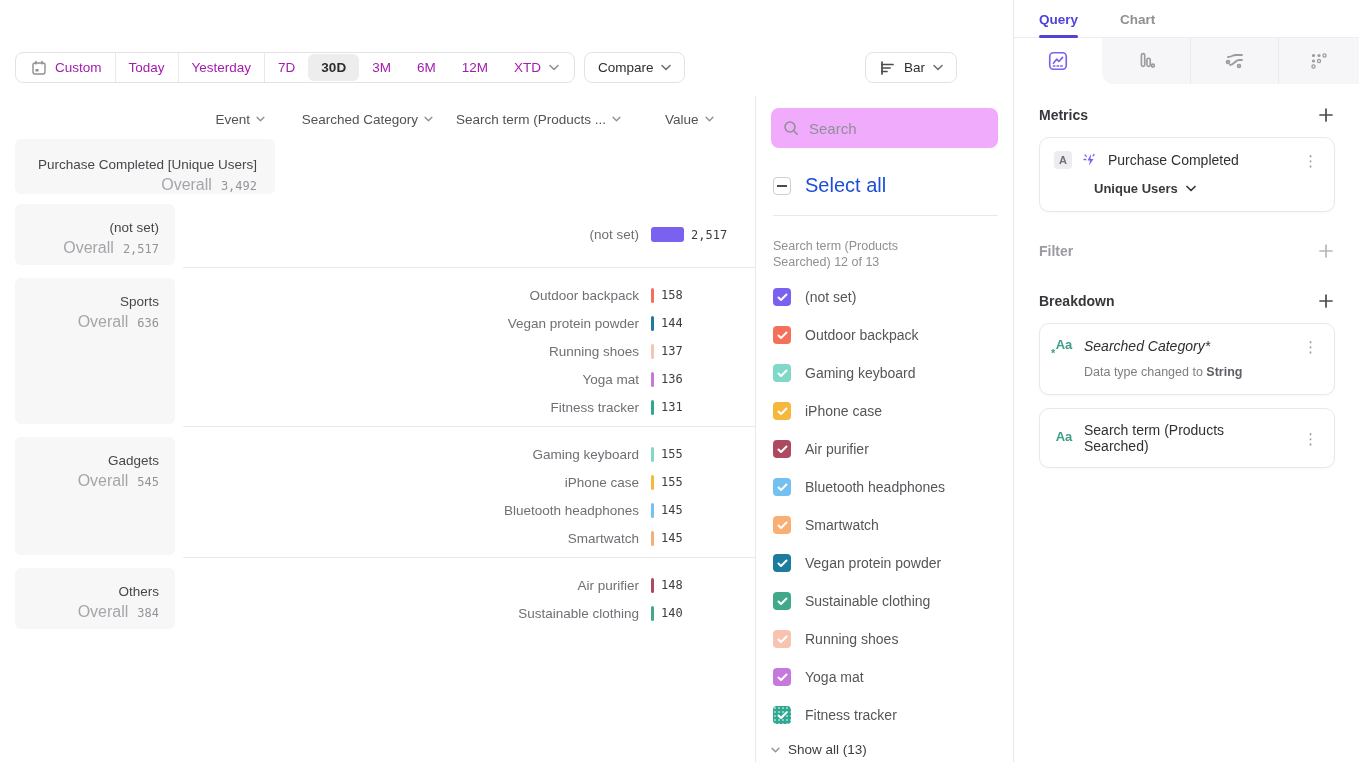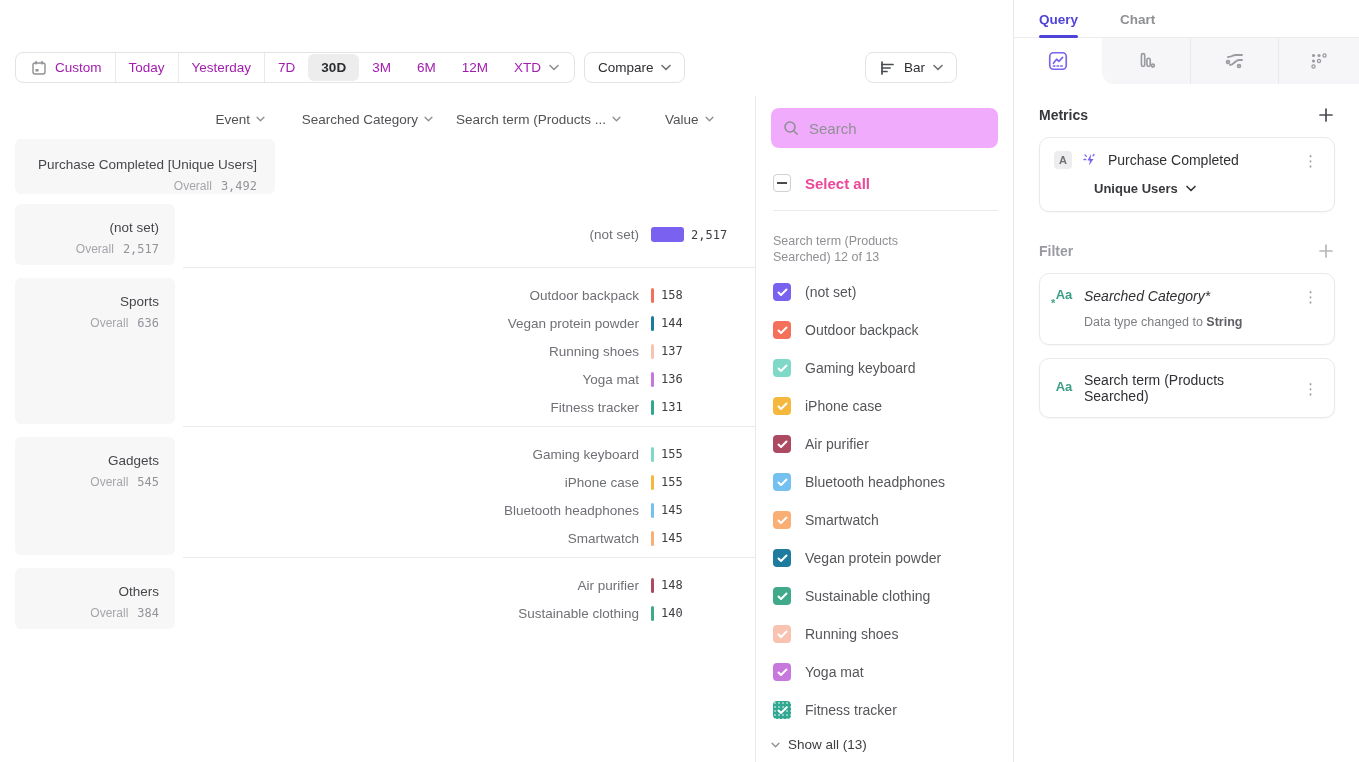--- a/index.html
+++ b/index.html
@@ -25,41 +25,41 @@
   .h-event { width:260px; justify-content:flex-end; padding-right:10px; }
   .h-cat { width:160px; justify-content:flex-end; padding-right:10px; }
   .h-term-wrap { flex:1; display:flex; }
   .h-term { flex:1; padding-left:5px; }
   .h-value { width:104px; padding-left:14px; }
 
   .chart-grid { display:flex; gap:8px; margin-top:5px;flex-direction:column; }
   .event-card { width:260px; background:#f7f7f8; border-radius:6px; padding:18px 18px 0; text-align:right; }
   .event-name { font-size:13.5px; color:#46474b; }
   .ov-row { margin-top:4px; }
-  .ov-label { font-size:12px; color:#a5a6aa; margin-right:9px; }
+  .ov-label { font-size:16px; color:#a5a6aa; margin-right:9px; }
   .ov-value { font:12px "DejaVu Sans Mono", monospace; color:#939499; }
   .groups-col { flex:1; display:flex; flex-direction:column; gap:8px; min-width:0; }
   .group { display:flex; gap:8px; min-height:66px; }
   .cat-card { width:160px; background:#f7f7f8; border-radius:6px; padding:16px 16px 0 12px; text-align:right; margin:2px 0 3px; }
   .cat-name { font-size:13.5px; color:#46474b; }
   .terms { flex:1; display:flex; flex-direction:column; justify-content:center; padding:5px 0; }
   .group:not(:last-child) .terms { border-bottom:1px solid #eaeaec; }
   .term-row { height:28px; display:flex; align-items:center; }
   .term-label { flex:1; text-align:right; padding-right:12px; font-size:13.5px; color:#6f7075; white-space:nowrap; overflow:hidden; }
   .bar-zone { width:104px; display:flex; align-items:center; gap:7px; }
   .bar { height:15px; border-radius:3px; flex:0 0 auto; }
   .bar-value { font:12px "DejaVu Sans Mono", monospace; color:#3c3d41; }
 
   
   .legend { width:258px; border-left:1px solid #e9e9eb; padding:12px 15px 0; overflow:hidden; }
   .search-box { display:flex; align-items:center; gap:10px; width:100%; height:40px; background:#f0abfc; border-radius:8px; padding:0 12px; }
   .search-box input { border:none; outline:none; background:transparent; font:15px "Liberation Sans",sans-serif; color:#3c3d41; width:100%; }
   .search-box input::placeholder { color:#8f9094; }
   .select-all { display:flex; align-items:center; gap:14px; margin:26px 0 0 2px; cursor:pointer; }
-  .select-all .sa-label { font-size:15px; font-weight:700; color:#ec4899; }
+  .select-all .sa-label { font-size:20px; font-weight:400; color:#1d4ed8; }
   .cb { width:18px; height:18px; border-radius:4px; display:flex; align-items:center; justify-content:center; flex:0 0 auto; }
   .cb.indet { background:#fff; border:1px solid #cfcfd4; }
   .legend-divider { height:1px; background:#e9e9eb; margin:18px 0 0 2px; }
   .legend-caption { margin:22px 0 0 2px; font-size:12.5px; line-height:16px; color:#8f9094; width:170px; }
   .legend-list { margin-top:8px; }
   .legend-item { display:flex; align-items:center; gap:14px; height:38px; margin-left:2px; cursor:pointer; }
   .legend-label { font-size:14px; color:#55565a; }
   .show-all { display:flex; align-items:center; gap:8px; margin:8px 0 0 0; cursor:pointer; font-size:13.5px; font-weight:500; color:#3c3d41; }
 
   
@@ -559,20 +559,29 @@
       <div class="q-head section-gap-sm">
         <div class="q-title muted">Filter</div>
         <button class="plus-btn">
           <svg width="14" height="14" viewBox="0 0 14 14" stroke="#b6b7bb" stroke-width="1.7" stroke-linecap="round">
               <line x1="7" y1="1" x2="7" y2="13"></line>
               <line x1="1" y1="7" x2="13" y2="7"></line>
             </svg>
         </button>
       </div>
 
+      <div class="q-head section-gap">
+        <div class="q-title">Breakdown</div>
+        <button class="plus-btn">
+          <svg width="14" height="14" viewBox="0 0 14 14" stroke="#4a4b4f" stroke-width="1.7" stroke-linecap="round">
+              <line x1="7" y1="1" x2="7" y2="13"></line>
+              <line x1="1" y1="7" x2="13" y2="7"></line>
+            </svg>
+        </button>
+      </div>
       <div class="q-card">
         <div class="q-card-row">
           <span class="prop-icon">Aa<span class="star">*</span></span>
           <span class="bk-name italic">Searched Category*</span>
           <button class="kebab">⋮</button>
         </div>
         <div class="bk-note">
           <span>Data type changed to </span><b>String</b>
         </div>
       </div>

